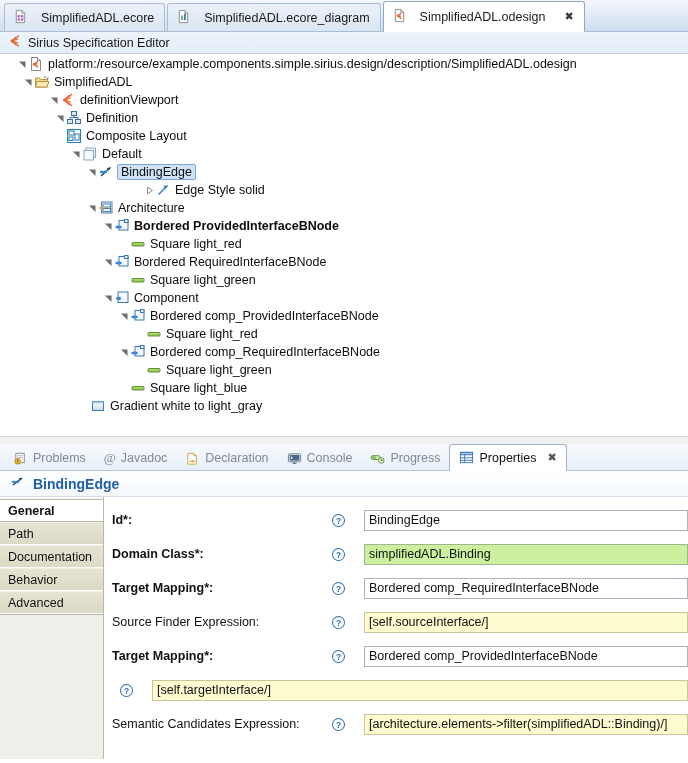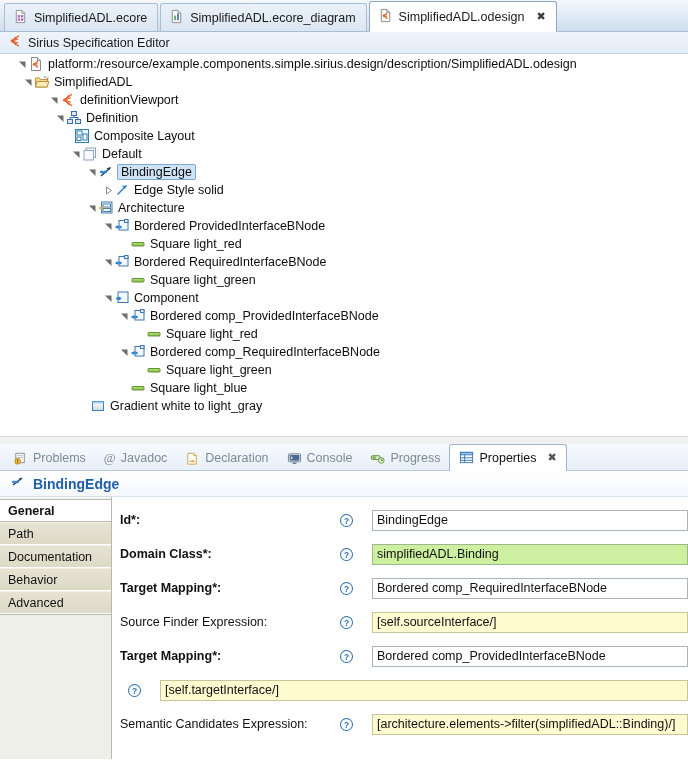--- a/index.html
+++ b/index.html
@@ -22,21 +22,21 @@
     border-bottom: 1px solid #a9bdd4;
     display: flex;
     align-items: flex-end;
     padding-left: 4px;
   }
   .etab {
     position: relative;
     height: 28px;
     display: flex;
     align-items: center;
-    gap: 6px;
+    gap: 13px;
     padding: 0 10px 0 8px;
     font-size: 12.5px;
     color: #1a1a1a;
     border: 1px solid #a9bdd4;
     border-bottom: none;
     border-radius: 3px 3px 0 0;
     background: linear-gradient(to bottom,#eaf1f9 0%, #dbe6f3 100%);
     margin-right: 2px;
     white-space: nowrap;
   }
@@ -123,21 +123,21 @@
     height:26px; display:flex; align-items:center; gap:7px;
     padding-left:10px;
     background: linear-gradient(to bottom,#ffffff 0%,#f4f8fc 100%);
     border-bottom:1px solid #d7e1ec;
     font-weight:bold; font-size:14px; color:#1f5fa9;
   }
 
   
   .propbody { display:flex; height:262px; background:#fff; }
   .tablist {
-    width:112px; background:#f6f6f2;
+    width:104px; background:#f6f6f2;
     border-right:1px solid #b8b8ac;
     padding-top:2px;
     display:flex; flex-direction:column;
   }
   .ptab {
     height:23px; line-height:23px;
     padding-left:8px; font-size:12.5px; color:#111;
     background: linear-gradient(to bottom,#e6e3d3 0%, #dcd9c6 100%);
     border-bottom:1px solid #ffffff;
     border-top:1px solid #f3f1e6;
@@ -285,21 +285,21 @@
         <span class="ticon">
           <svg width="16" height="16" viewBox="0 0 16 16">
             <rect x="5.5" y="1.5" width="5" height="4" fill="#dce9f5" stroke="#3a6ea5"></rect>
             <rect x="1.5" y="9.5" width="5" height="4" fill="#dce9f5" stroke="#3a6ea5"></rect>
             <rect x="9.5" y="9.5" width="5" height="4" fill="#dce9f5" stroke="#3a6ea5"></rect>
             <path d="M8 5.5v2M4 9.5v-2h8v2" stroke="#3a6ea5" fill="none"></path>
           </svg>
         </span>
         <span class="rlabel">Definition</span>
       </div>
-      <div class="row" style="padding-left: 54px; margin-left: 8px;">
+      <div class="row" style="padding-left: 54px;">
         <span class="arrow"></span>
         <span class="ticon">
           <svg width="16" height="16" viewBox="0 0 16 16">
             <rect x="1.5" y="1.5" width="13" height="13" fill="#eef5fb" stroke="#2d7fb8"></rect>
             <rect x="3" y="3" width="5" height="4" fill="#fff" stroke="#2d7fb8"></rect>
             <rect x="3" y="9" width="4" height="3.5" fill="#fff" stroke="#2d7fb8"></rect>
             <rect x="9" y="6" width="4" height="6" fill="#fff" stroke="#2d7fb8"></rect>
           </svg>
         </span>
         <span class="rlabel">Composite Layout</span>
@@ -328,21 +328,21 @@
           <svg width="16" height="16" viewBox="0 0 16 16">
             <path d="M3 12 L12.5 3.5" stroke="#1f3f6b" stroke-width="1.4" fill="none"></path>
             <path d="M12.5 3.5 l-4 .5 l2.5 2.5 z" fill="#1f3f6b"></path>
             <path d="M2 8 h7" stroke="#2e7fd6" stroke-width="1.6"></path>
             <path d="M2 8 l2.6 -2 v4 z" fill="#2e7fd6"></path>
             <path d="M9 8 l-2.6 -2 v4 z" fill="#2e7fd6"></path>
           </svg>
         </span>
         <span class="rlabel">BindingEdge</span>
       </div>
-      <div class="row" style="padding-left: 102px;">
+      <div class="row" style="padding-left: 102px; margin-left: 41px;">
         <span class="arrow">
           <svg width="9" height="9" viewBox="0 0 9 9">
             <path d="M2.5 1 L2.5 8 L7.5 4.5 Z" fill="none" stroke="#8b8b8b" stroke-width="1"></path>
           </svg>
         </span>
         <span class="ticon">
           <svg width="16" height="16" viewBox="0 0 16 16">
             <path d="M3.5 12.5 L12.5 3.5" stroke="#2e7fd6" stroke-width="1.5" fill="none"></path>
             <path d="M12.5 3.5 l-4.4 .6 l2.8 2.8 z" fill="#2e7fd6"></path>
           </svg>
@@ -359,21 +359,21 @@
           <svg width="16" height="16" viewBox="0 0 16 16">
             <rect x="3.5" y="2" width="10.5" height="11" fill="#eaf2fb" stroke="#4a7fb5"></rect>
             <rect x="5" y="4" width="7.5" height="3" fill="#fff" stroke="#4a7fb5"></rect>
             <rect x="5" y="8.5" width="7.5" height="3" fill="#fff" stroke="#4a7fb5"></rect>
             <path d="M1 8 h4" stroke="#f0a030" stroke-width="1.4"></path>
             <path d="M5.2 8 l-2.6 -2 v4 z" fill="#f0a030"></path>
           </svg>
         </span>
         <span class="rlabel">Architecture</span>
       </div>
-      <div class="row" style="padding-left: 102px;">
+      <div class="row" style="padding-left: 102px; font-weight: bold;">
         <span class="arrow">
           <svg width="9" height="9" viewBox="0 0 9 9">
             <path d="M1 1.5 L7.5 1.5 L7.5 8 Z" fill="#6d6d6d"></path>
           </svg>
         </span>
         <span class="ticon">
           <svg width="16" height="16" viewBox="0 0 16 16">
             <rect x="5" y="2.5" width="9" height="9.5" fill="#f4f8fc" stroke="#3d78b2"></rect>
             <rect x="10.5" y="1.5" width="3.5" height="3" fill="#e3eefa" stroke="#3d78b2"></rect>
             <path d="M1.5 9 h6" stroke="#2e7fd6" stroke-width="1.5"></path>

